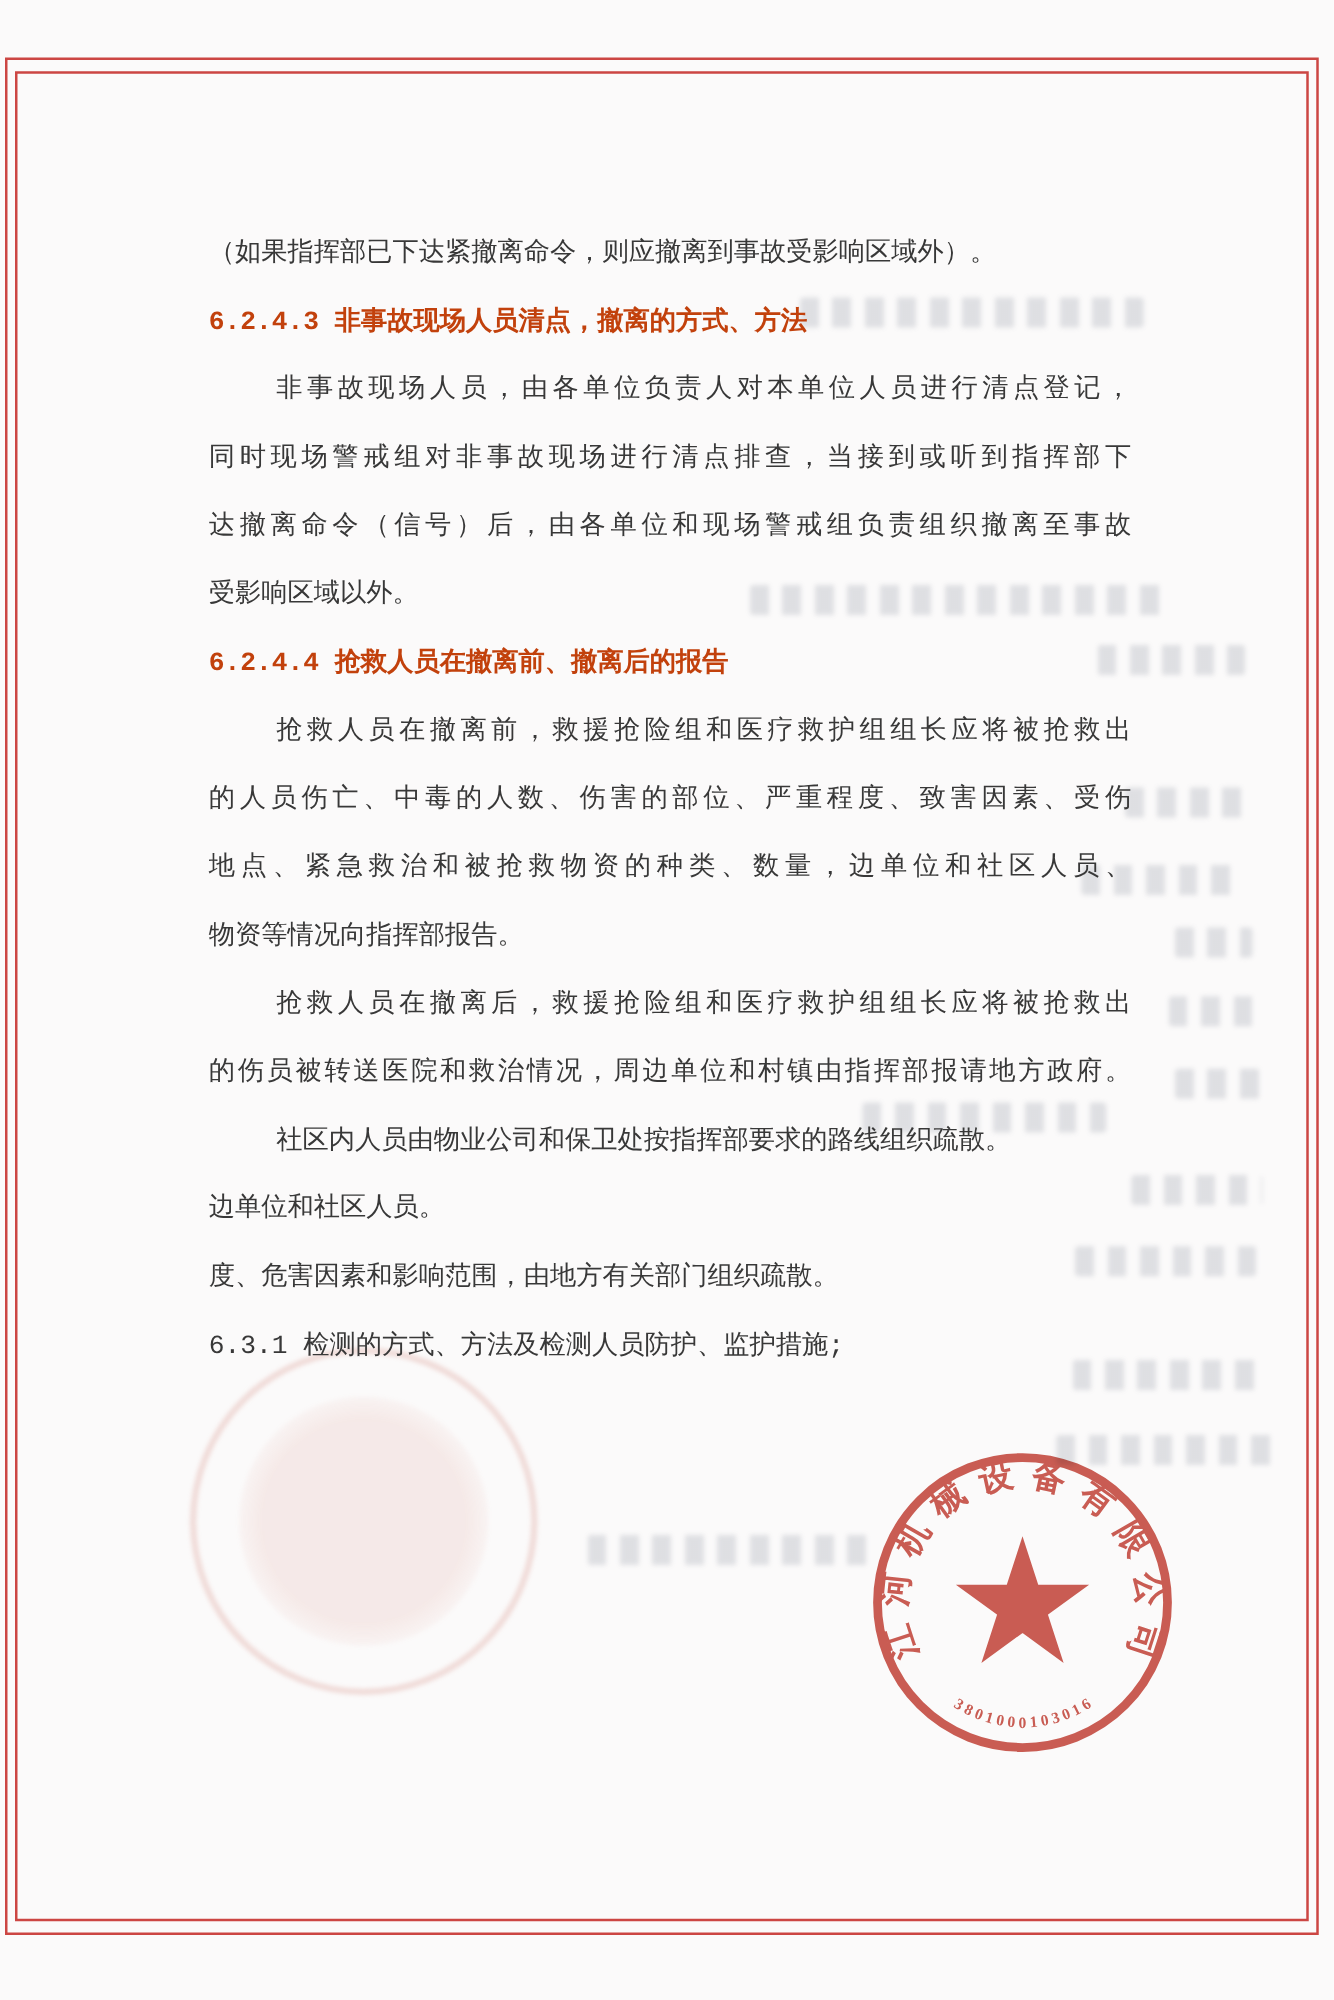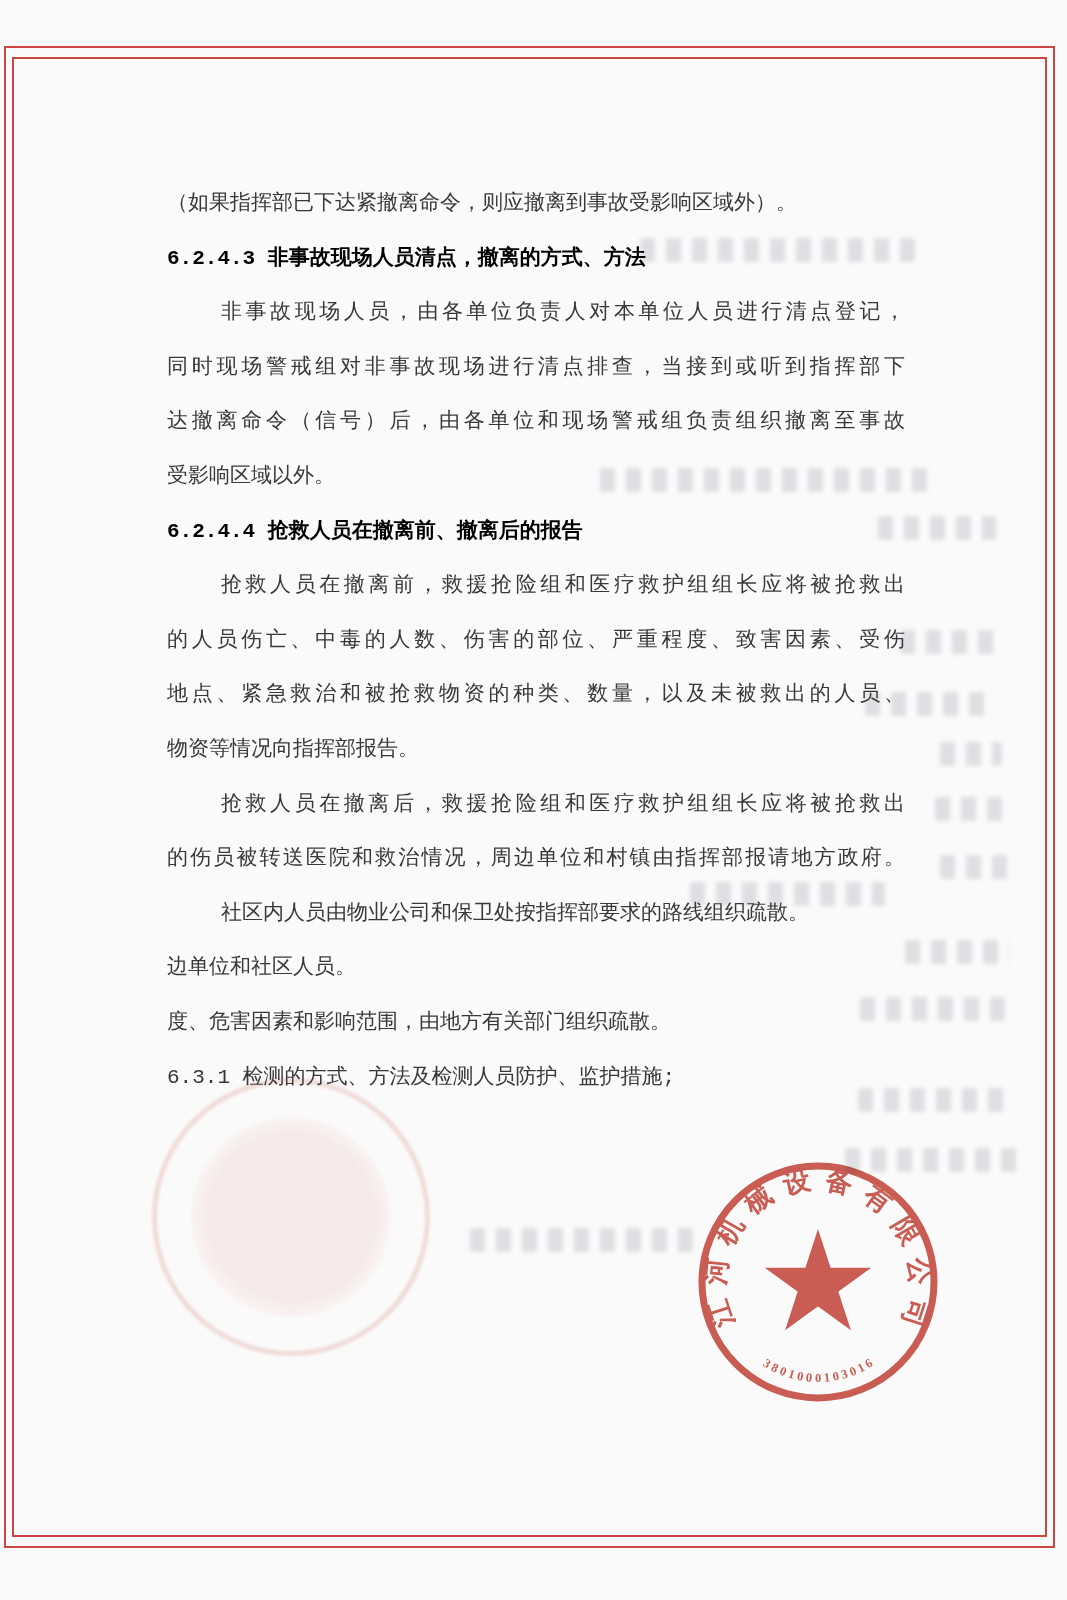--- a/index.html
+++ b/index.html
@@ -11,21 +11,21 @@
   
   .frame-outer{position:absolute;left:4px;top:46px;width:1051px;height:1502px;
     border:2px solid #cc4643;box-sizing:border-box;}
   .frame-inner{position:absolute;left:12px;top:57px;width:1035px;height:1480px;
     border:2px solid #cc4643;box-sizing:border-box;}
   
   .content{position:absolute;left:167px;top:177px;width:738px;color:#383838;
     font-size:21px;z-index:3;font-family:Liberation Mono, monospace;}
   .line{height:54.6px;line-height:54.6px;}
   .j{text-align:justify;text-align-last:justify;}
-  .h{font-weight:bold;color:#000000;}
+  .h{font-weight:bold;color:#c2410c;}
   .ind{text-indent:54px;}
   
   .ghost{position:absolute;height:24px;opacity:.42;filter:blur(2px);z-index:1;
     background:repeating-linear-gradient(90deg,rgba(128,135,150,.55) 0 15px,transparent 15px 26px);
     border-radius:3px;}
   
   .stamp-faint{position:absolute;left:152px;top:1078px;width:268px;height:268px;
     border-radius:50%;border:5px solid rgba(206,112,100,.22);
     filter:blur(1.5px);mix-blend-mode:multiply;z-index:1;}
   .stamp-faint-core{position:absolute;inset:34px;border-radius:50%;
@@ -63,21 +63,21 @@
 <div class="content">
   <div class="line">（如果指挥部已下达紧撤离命令，则应撤离到事故受影响区域外）。</div>
   <div class="line h">6.2.4.3 非事故现场人员清点，撤离的方式、方法</div>
   <div class="line j ind">非事故现场人员，由各单位负责人对本单位人员进行清点登记，</div>
   <div class="line j">同时现场警戒组对非事故现场进行清点排查，当接到或听到指挥部下</div>
   <div class="line j">达撤离命令（信号）后，由各单位和现场警戒组负责组织撤离至事故</div>
   <div class="line">受影响区域以外。</div>
   <div class="line h">6.2.4.4 抢救人员在撤离前、撤离后的报告</div>
   <div class="line j ind">抢救人员在撤离前，救援抢险组和医疗救护组组长应将被抢救出</div>
   <div class="line j">的人员伤亡、中毒的人数、伤害的部位、严重程度、致害因素、受伤</div>
-  <div class="line j">地点、紧急救治和被抢救物资的种类、数量，以及未被救出的人员、</div>
+  <div class="line j">地点、紧急救治和被抢救物资的种类、数量，边单位和社区人员、</div>
   <div class="line">物资等情况向指挥部报告。</div>
   <div class="line j ind">抢救人员在撤离后，救援抢险组和医疗救护组组长应将被抢救出</div>
   <div class="line j">的伤员被转送医院和救治情况，周边单位和村镇由指挥部报请地方政府。</div>
   <div class="line ind">社区内人员由物业公司和保卫处按指挥部要求的路线组织疏散。</div>
   <div class="line">边单位和社区人员。</div>
   <div class="line">度、危害因素和影响范围，由地方有关部门组织疏散。</div>
   <div class="line">6.3.1 检测的方式、方法及检测人员防护、监护措施;</div>
 </div>
 
 <div class="stamp">

